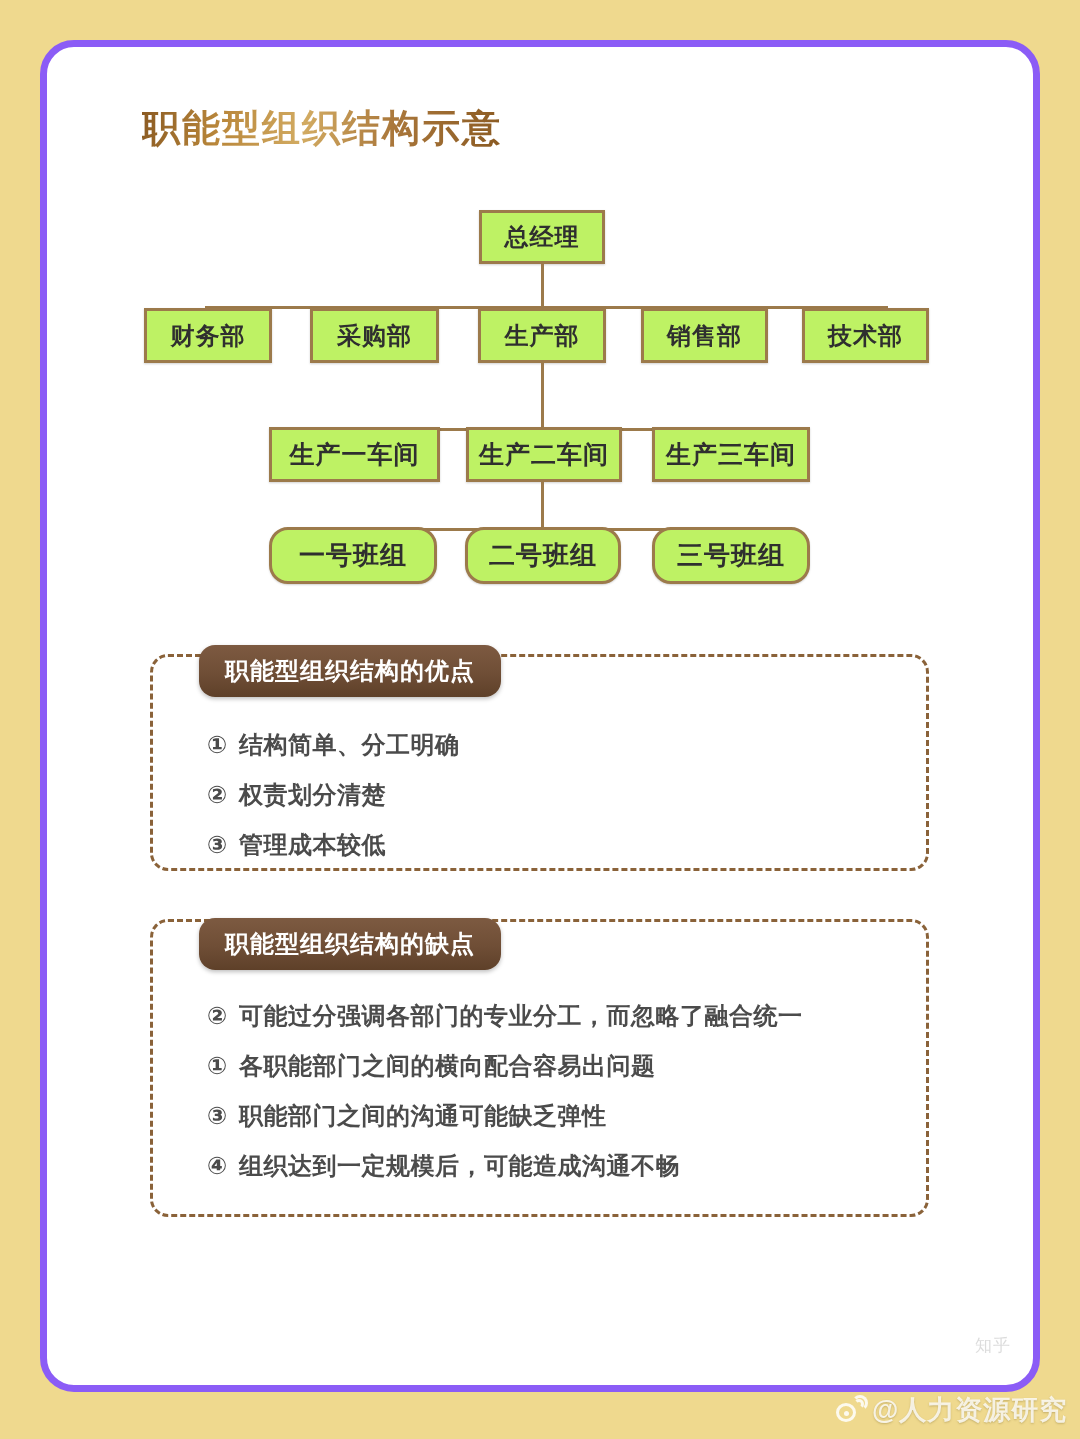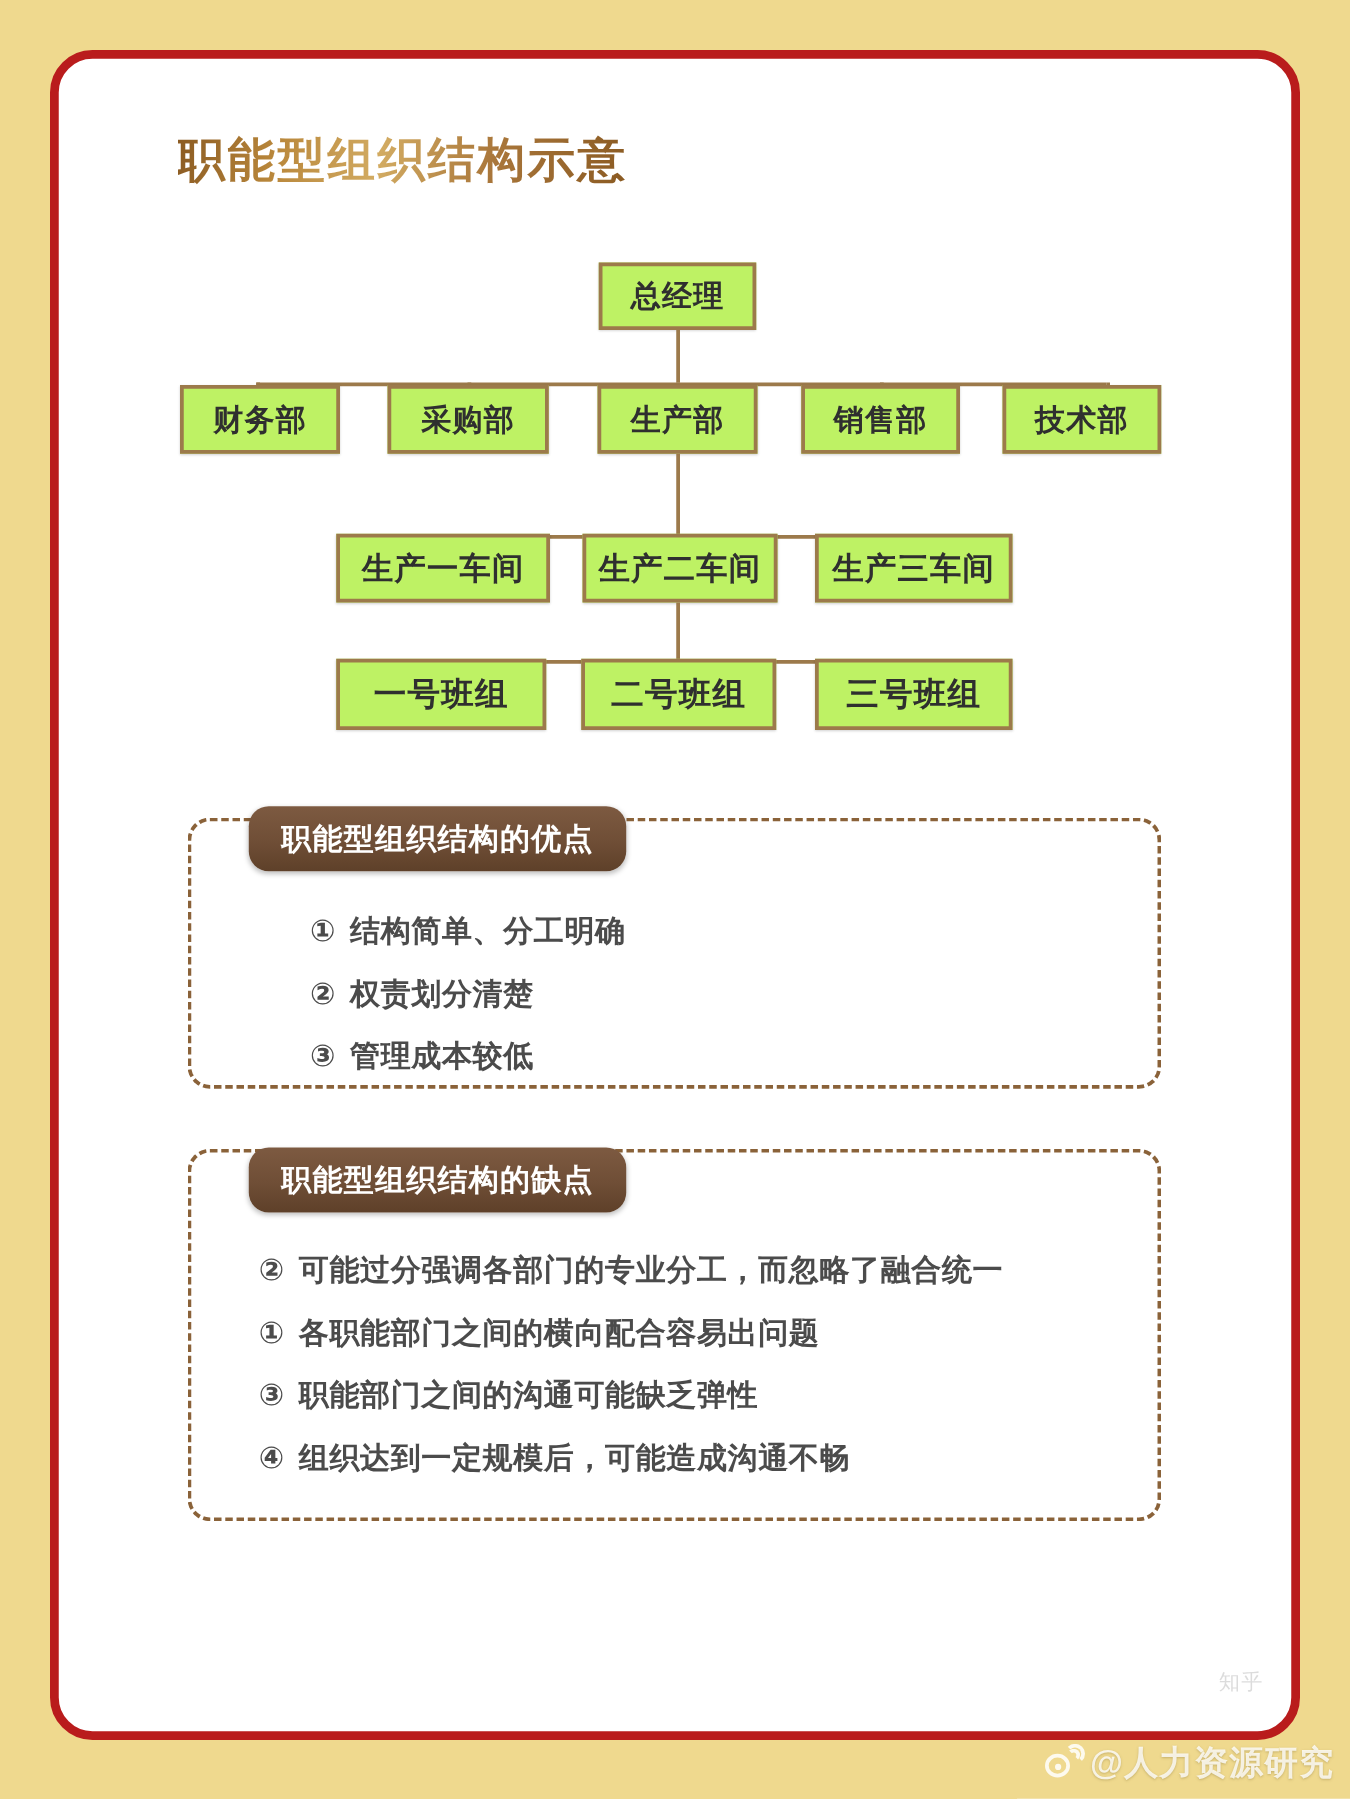--- a/index.html
+++ b/index.html
@@ -17,21 +17,21 @@
   }
 
   
   .card {
     position: absolute;
     left: 40px;
     top: 40px;
     width: 1000px;
     height: 1352px;
     background: #ffffff;
-    border: 7px solid #b91c1c;
+    border: 7px solid #8b5cf6;
     border-radius: 34px;
     overflow: hidden;
   }
 
   
   .title {
     position: absolute;
     left: 95px;
     top: 56px;
     font-size: 38px;
@@ -64,21 +64,21 @@
     align-items: center;
     justify-content: center;
     color: #2f2f2f;
     font-weight: bold;
     letter-spacing: 1px;
     white-space: nowrap;
   }
   .node.lvl1 { font-size: 24px; }
   .node.lvl2 { font-size: 24px; }
   .node.lvl3 { font-size: 25px; }
-  .node.lvl4 { font-size: 26px; }
+  .node.lvl4 { font-size: 26px; border-radius: 19px; }
 
   .conn {
     position: absolute;
     background: #9c7a4b;
   }
   .conn.v { width: 3px; }
   .conn.h { height: 3px; }
 
   
   .panel {
@@ -222,21 +222,21 @@
 
     <div class="node lvl4" style="left:222px; top:480px; width:168px; height:57px;">一号班组</div>
     <div class="node lvl4" style="left:418px; top:480px; width:156px; height:57px;">二号班组</div>
     <div class="node lvl4" style="left:605px; top:480px; width:158px; height:57px;">三号班组</div>
   </div>
 
   <div class="panel" style="left:103px; top:607px; width:779px; height:217px;"></div>
 
   <div class="pill" style="left:152px; top:598px;">职能型组织结构的优点</div>
 
-  <div class="bullets" style="left:160px; top:682px;margin-left:41px;">
+  <div class="bullets" style="left:160px; top:682px;">
     <span class="row">
       <span class="num">①</span>
       <span>结构简单、分工明确</span>
     </span>
     <span class="row">
       <span class="num">②</span>
       <span>权责划分清楚</span>
     </span>
     <span class="row">
       <span class="num">③</span>

